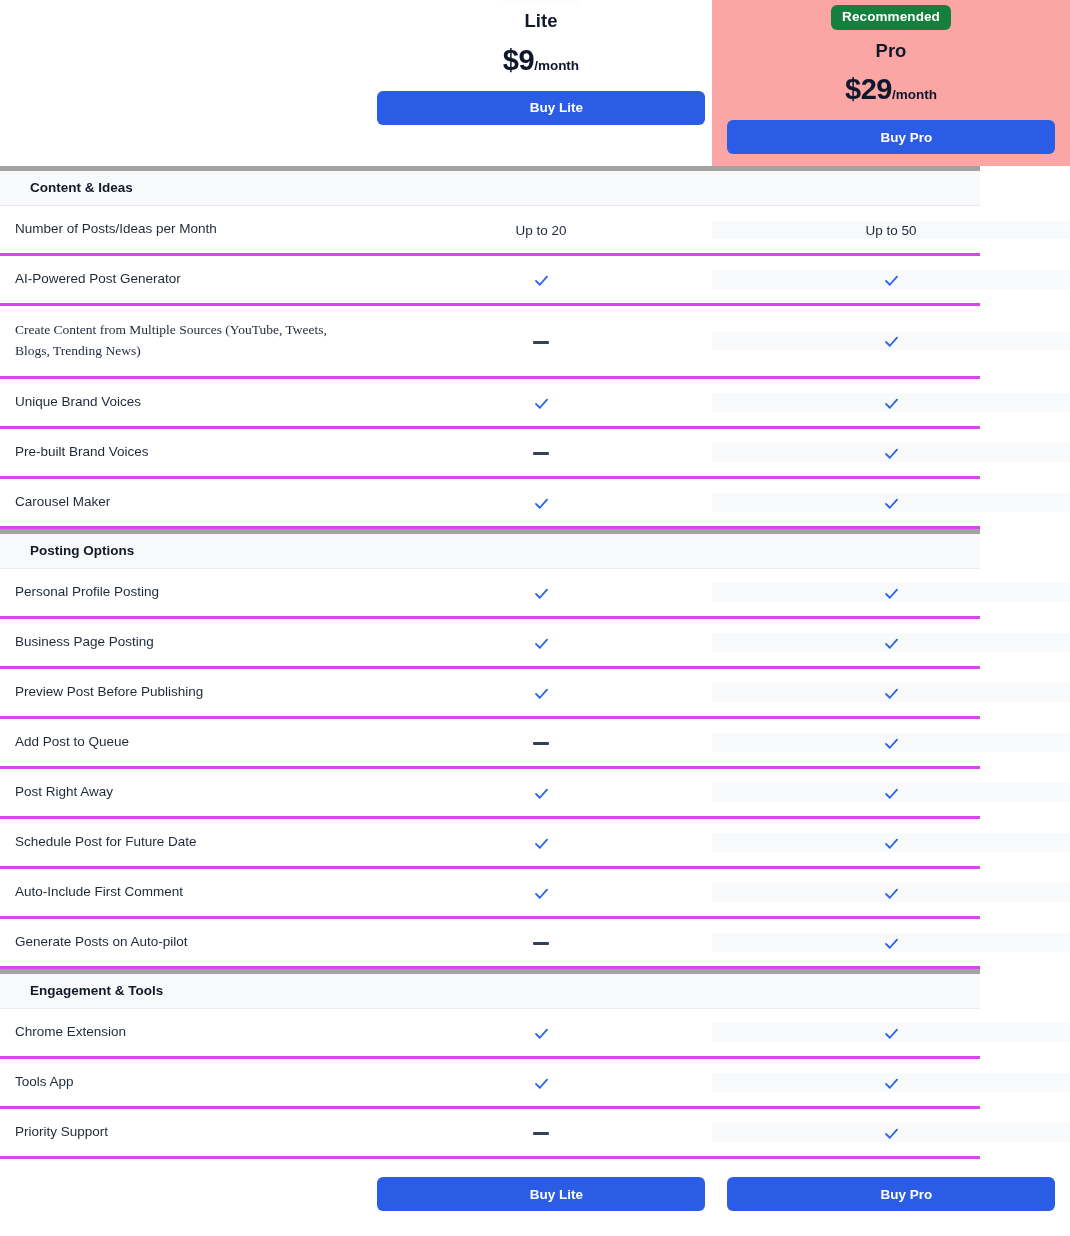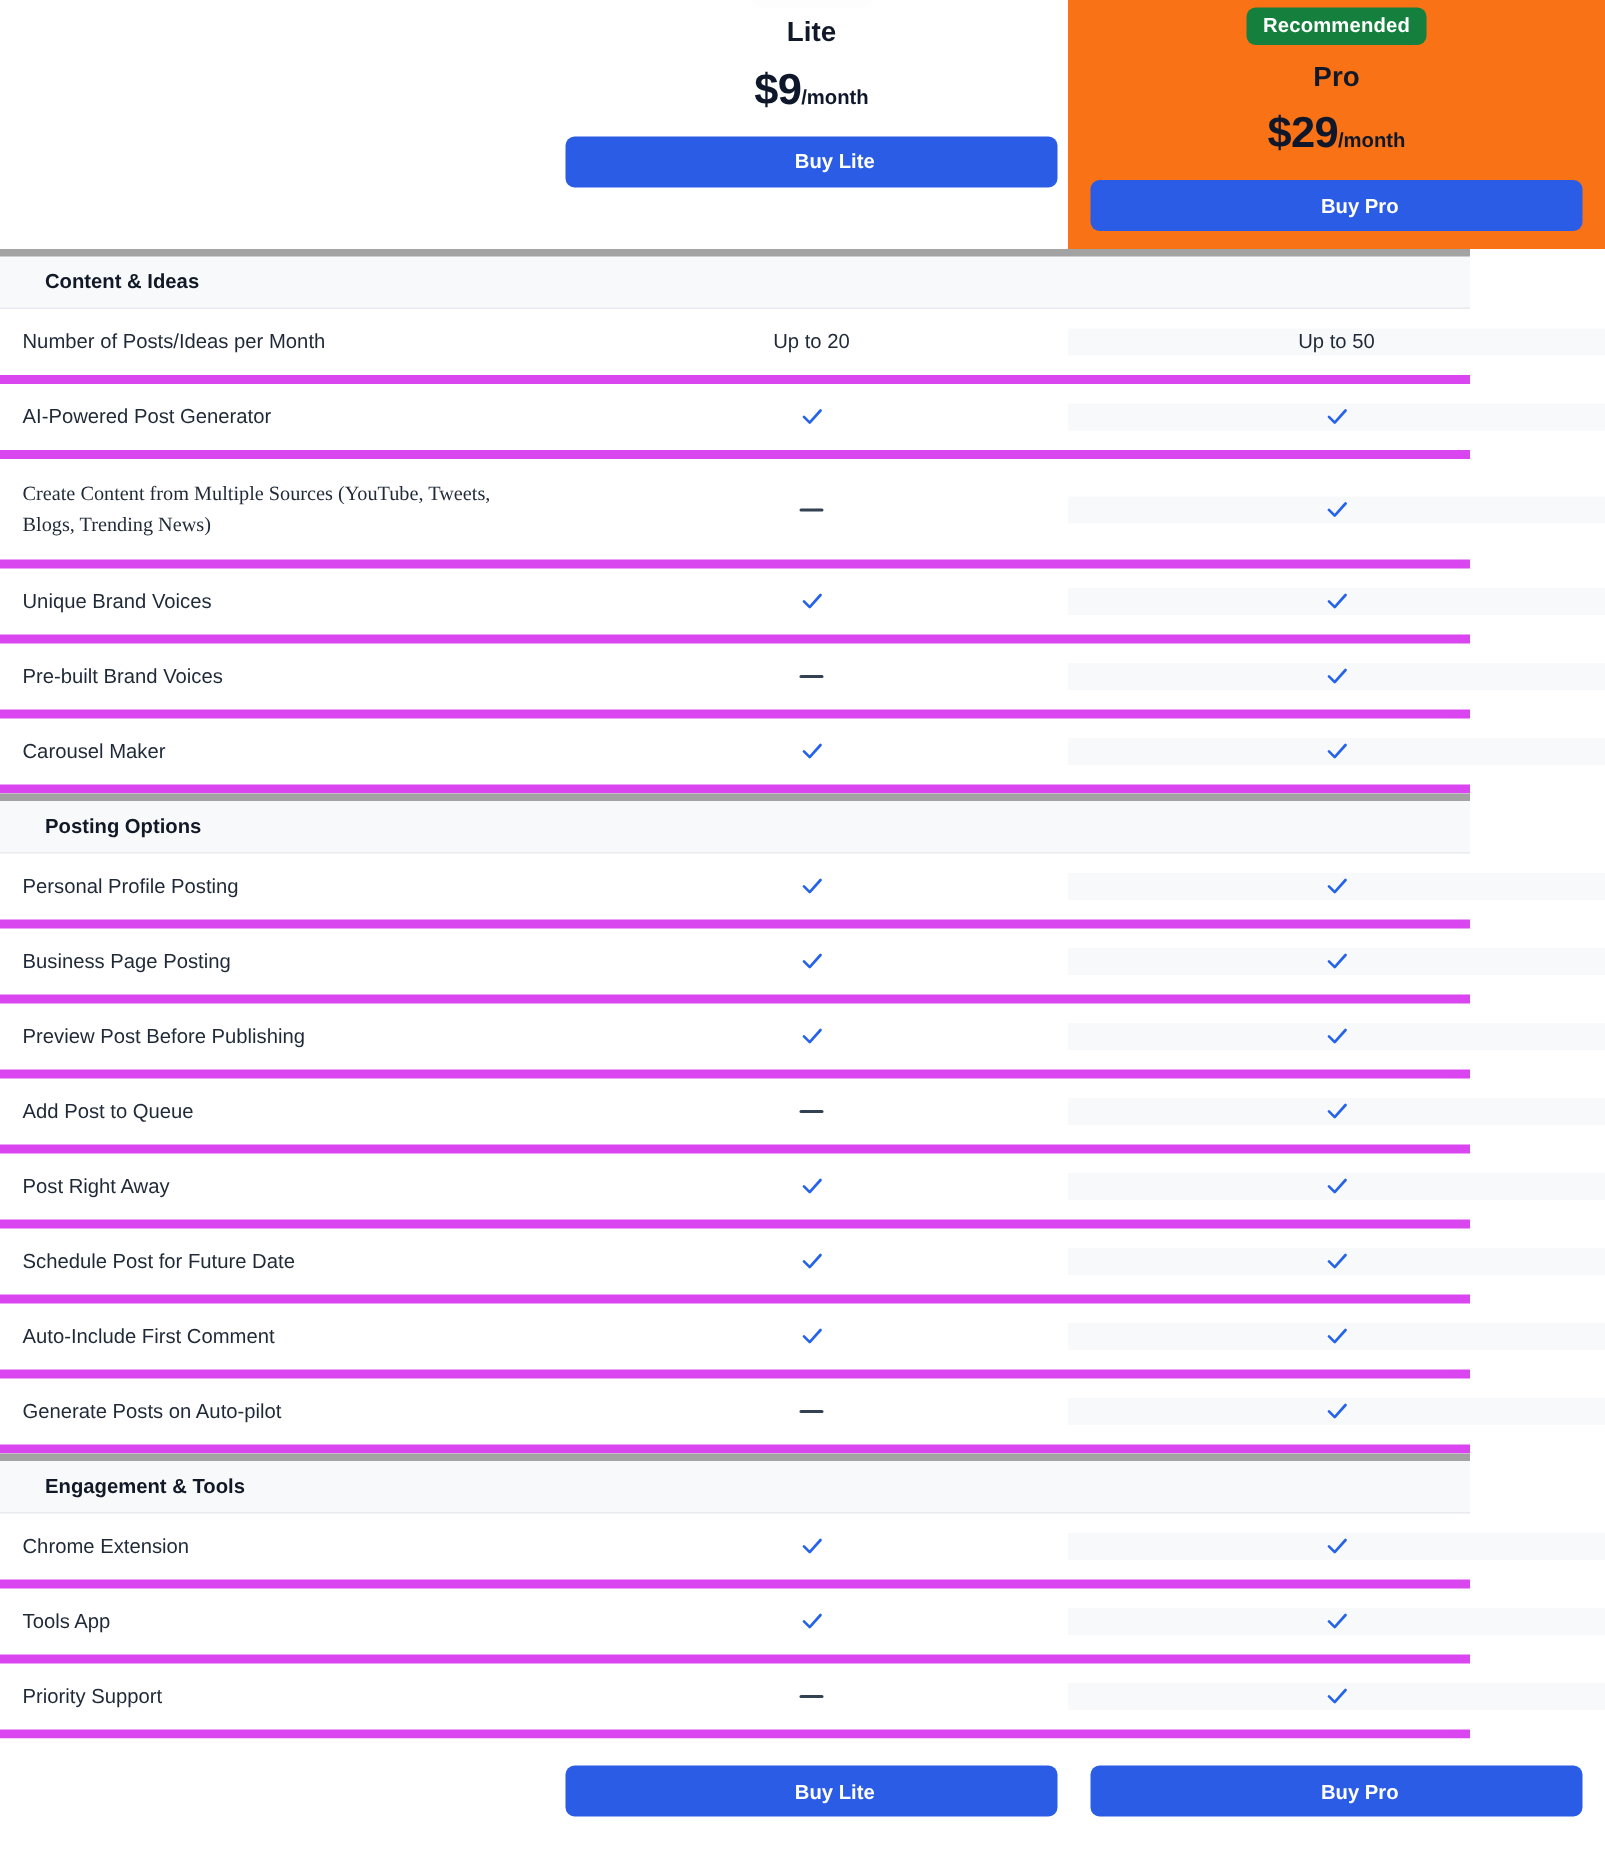--- a/index.html
+++ b/index.html
@@ -17,21 +17,21 @@
   .cell-pro     { width:358px; flex:0 0 358px; text-align:center; background:#f8f9fb; }
 
   
   .header-row { display:flex; align-items:flex-end; height:166px; }
   .header-feature { width:370px; flex:0 0 370px; }
   .plan-col {
     display:flex; flex-direction:column; align-items:center;
     justify-content:flex-start; height:166px; position:relative;
   }
   .plan-lite { width:342px; flex:0 0 342px; background:#ffffff; }
-  .plan-pro  { width:358px; flex:0 0 358px; background:#f97316; }
+  .plan-pro  { width:358px; flex:0 0 358px; background:#fca5a5; }
 
   .ghost-badge {
     position:absolute; top:-21px; left:50%; transform:translateX(-50%);
     width:80px; height:26px; border-radius:6px; background:#fdfdfd;
   }
   .badge {
     margin-top:5px;
     background:#15803d; color:#ffffff;
     font-size:13.5px; font-weight:bold; letter-spacing:.1px;
     padding:5px 11px 6px; border-radius:6px;
@@ -65,21 +65,21 @@
   }
   .section-row .cell-pro { background:#f8f9fa; }
   .section-title {
     font-size:13.5px; font-weight:bold; color:#111827;
     padding-left:15px; line-height:1;
   }
 
   
   .feature-row {
     display:flex; align-items:center; min-height:50px;
-    border-bottom:6px solid #d946ef;
+    border-bottom:3px solid #d946ef;
   }
   .feature-row.tall { min-height:73px;font-family:Liberation Serif, serif; }
   .feature-label {
     font-size:13.5px; color:#1f2937; line-height:1.55;
     padding-right:20px;
   }
   .value-text { font-size:13.5px; color:#1f2937; }
 
   .check { display:inline-block; width:17px; height:17px; vertical-align:middle; }
   .dash  {

